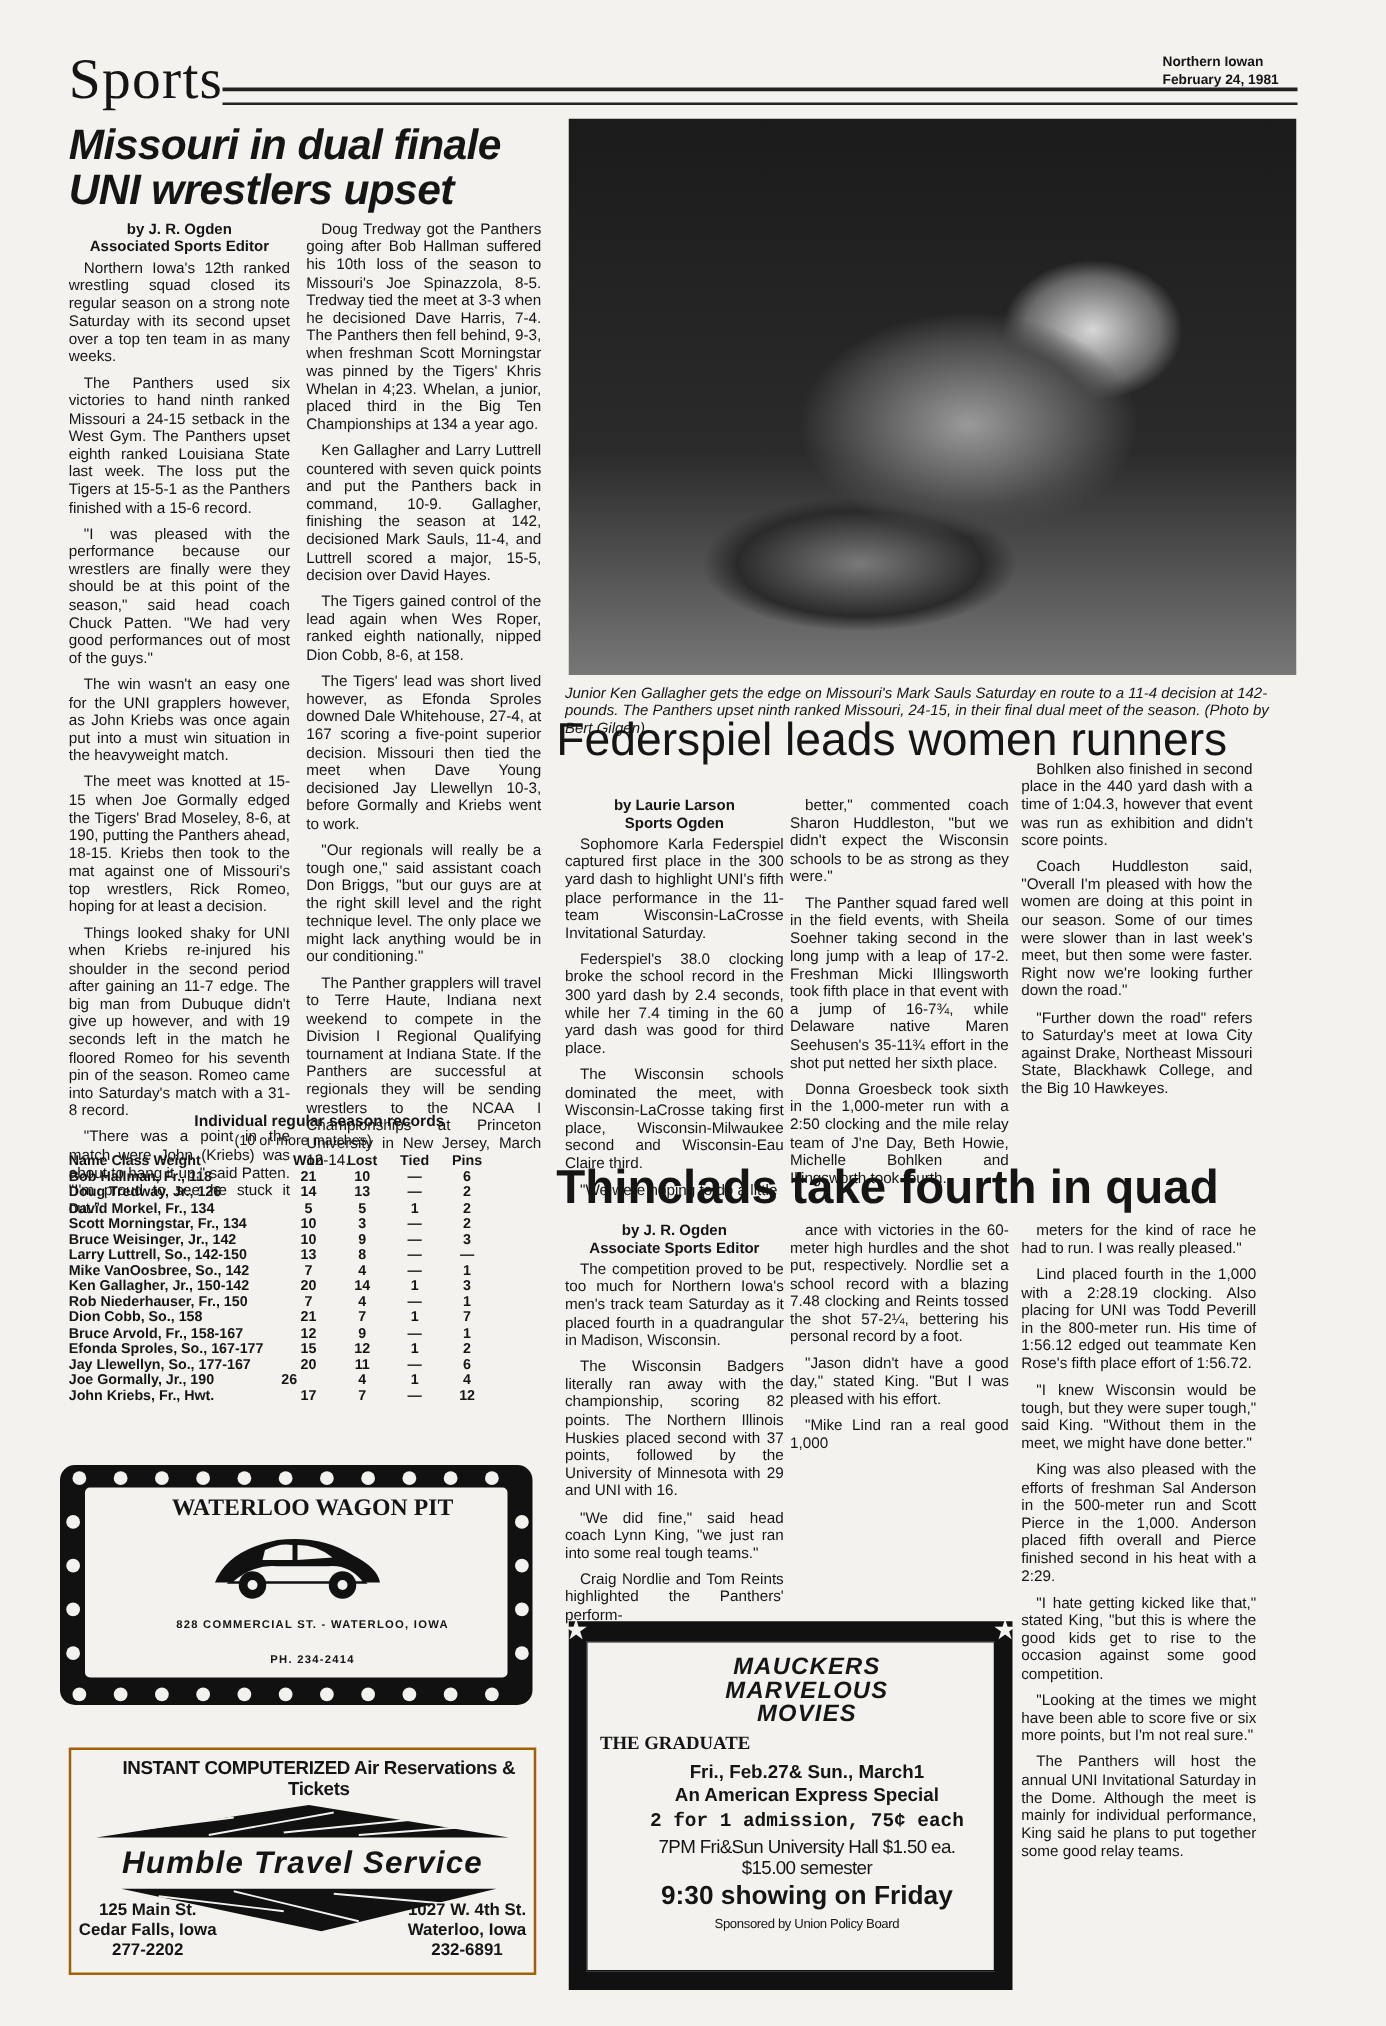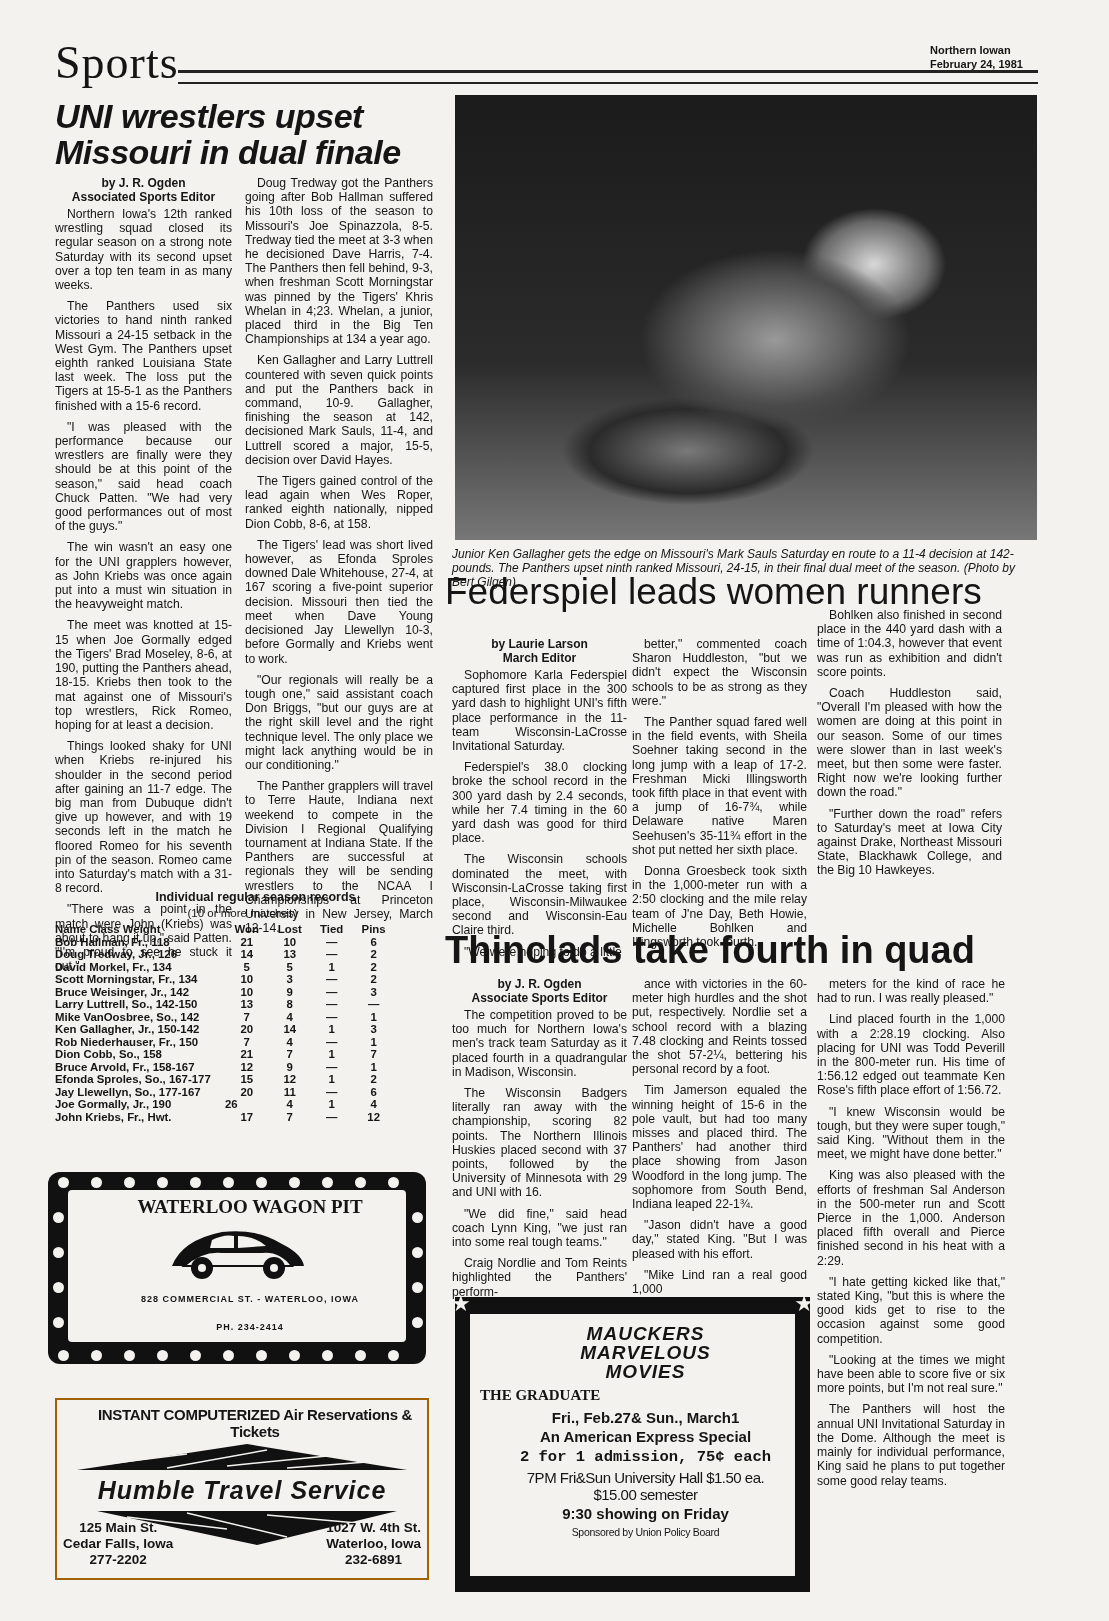--- a/index.html
+++ b/index.html
@@ -36,22 +36,22 @@
 <body>
 
 <div class="abs masthead-title">Sports</div>
 <div class="abs masthead-rule"></div>
 <div class="abs masthead-pub">
   <div>Northern Iowan</div>
   <div>February 24, 1981</div>
 </div>
 
 <div class="abs hl1">
+  <div>Missouri in dual finale</div>
   <div>UNI wrestlers upset</div>
-  <div>Missouri in dual finale</div>
 </div>
 
 <div class="abs col" style="left:55px;top:176px;width:177px;">
   <div class="byline">
     <div>by J. R. Ogden</div>
     <div>Associated Sports Editor</div>
   </div>
   <p>Northern Iowa's 12th ranked wrestling squad closed its regular season on a strong note Saturday with its second upset over a top ten team in as many weeks.</p>
   <p>The Panthers used six victories to hand ninth ranked Missouri a 24-15 setback in the West Gym. The Panthers upset eighth ranked Louisiana State last week. The loss put the Tigers at 15-5-1 as the Panthers finished with a 15-6 record.</p>
   <p>"I was pleased with the performance because our wrestlers are finally were they should be at this point of the season," said head coach Chuck Patten. "We had very good performances out of most of the guys."</p>
@@ -193,21 +193,21 @@
   </table>
 </div>
 
 <div class="abs photo"></div>
 <div class="abs caption">Junior Ken Gallagher gets the edge on Missouri's Mark Sauls Saturday en route to a 11-4 decision at 142-pounds. The Panthers upset ninth ranked Missouri, 24-15, in their final dual meet of the season. (Photo by Bert Gilgen)</div>
 
 <div class="abs hl2">Federspiel leads women runners</div>
 <div class="abs col" style="left:452px;top:637px;width:175px;">
   <div class="byline">
     <div>by Laurie Larson</div>
-    <div>March Editor</div>
+    <div>Sports Ogden</div>
   </div>
   <p>Sophomore Karla Federspiel captured first place in the 300 yard dash to highlight UNI's fifth place performance in the 11-team Wisconsin-LaCrosse Invitational Saturday.</p>
   <p>Federspiel's 38.0 clocking broke the school record in the 300 yard dash by 2.4 seconds, while her 7.4 timing in the 60 yard dash was good for third place.</p>
   <p>The Wisconsin schools dominated the meet, with Wisconsin-LaCrosse taking first place, Wisconsin-Milwaukee second and Wisconsin-Eau Claire third.</p>
   <p>"We were hoping to do a little</p>
 </div>
 <div class="abs col" style="left:632px;top:637px;width:175px;">
   <p>better," commented coach Sharon Huddleston, "but we didn't expect the Wisconsin schools to be as strong as they were."</p>
   <p>The Panther squad fared well in the field events, with Sheila Soehner taking second in the long jump with a leap of 17-2. Freshman Micki Illingsworth took fifth place in that event with a jump of 16-7¾, while Delaware native Maren Seehusen's 35-11¾ effort in the shot put netted her sixth place.</p>
   <p>Donna Groesbeck took sixth in the 1,000-meter run with a 2:50 clocking and the mile relay team of J'ne Day, Beth Howie, Michelle Bohlken and Illingsworth took fourth.</p>
@@ -224,21 +224,20 @@
     <div>by J. R. Ogden</div>
     <div>Associate Sports Editor</div>
   </div>
   <p>The competition proved to be too much for Northern Iowa's men's track team Saturday as it placed fourth in a quadrangular in Madison, Wisconsin.</p>
   <p>The Wisconsin Badgers literally ran away with the championship, scoring 82 points. The Northern Illinois Huskies placed second with 37 points, followed by the University of Minnesota with 29 and UNI with 16.</p>
   <p>"We did fine," said head coach Lynn King, "we just ran into some real tough teams."</p>
   <p>Craig Nordlie and Tom Reints highlighted the Panthers' perform-</p>
 </div>
 <div class="abs col" style="left:632px;top:977px;width:175px;">
   <p>ance with victories in the 60-meter high hurdles and the shot put, respectively. Nordlie set a school record with a blazing 7.48 clocking and Reints tossed the shot 57-2¼, bettering his personal record by a foot.</p>
-  <p>Tim Jamerson equaled the winning height of 15-6 in the pole vault, but had too many misses and placed third. The Panthers' had another third place showing from Jason Woodford in the long jump. The sophomore from South Bend, Indiana leaped 22-1¾.</p>
   <p>"Jason didn't have a good day," stated King. "But I was pleased with his effort.</p>
   <p>"Mike Lind ran a real good 1,000</p>
 </div>
 <div class="abs col" style="left:817px;top:977px;width:188px;">
   <p>meters for the kind of race he had to run. I was really pleased."</p>
   <p>Lind placed fourth in the 1,000 with a 2:28.19 clocking. Also placing for UNI was Todd Peverill in the 800-meter run. His time of 1:56.12 edged out teammate Ken Rose's fifth place effort of 1:56.72.</p>
   <p>"I knew Wisconsin would be tough, but they were super tough," said King. "Without them in the meet, we might have done better."</p>
   <p>King was also pleased with the efforts of freshman Sal Anderson in the 500-meter run and Scott Pierce in the 1,000. Anderson placed fifth overall and Pierce finished second in his heat with a 2:29.</p>
   <p>"I hate getting kicked like that," stated King, "but this is where the good kids get to rise to the occasion against some good competition.</p>
   <p>"Looking at the times we might have been able to score five or six more points, but I'm not real sure."</p>
@@ -326,16 +325,16 @@
       <div>MAUCKERS</div>
       <div>MARVELOUS</div>
       <div>MOVIES</div>
     </div>
     <div style="font-family:'Liberation Serif',serif;font-weight:bold;font-size:15px;margin:6px 0 0 10px;">THE GRADUATE</div>
     <div class="ctr" style="font-weight:bold;font-size:15px;margin-top:5px;">Fri., Feb.27&amp; Sun., March1</div>
     <div class="ctr" style="font-weight:bold;font-size:15px;margin-top:2px;">An American Express Special</div>
     <div class="ctr" style="font-family:'Liberation Mono',monospace;font-weight:bold;font-size:15.5px;margin-top:3px;">2 for 1 admission,  75¢ each</div>
     <div class="ctr" style="font-size:15px;margin-top:3px;letter-spacing:-0.5px;">7PM Fri&amp;Sun University Hall $1.50 ea.</div>
     <div class="ctr" style="font-size:15px;letter-spacing:-0.5px;">$15.00 semester</div>
-    <div class="ctr" style="font-weight:bold;font-size:15px;margin-top:2px;">9:30 showing on Friday</div>
+    <div class="ctr" style="font-weight:bold;font-size:21px;margin-top:2px;">9:30 showing on Friday</div>
     <div class="ctr" style="font-size:10.5px;margin-top:4px;letter-spacing:-0.3px;">Sponsored by Union Policy Board</div>
   </div>
 </div>
 
 </body></html>

